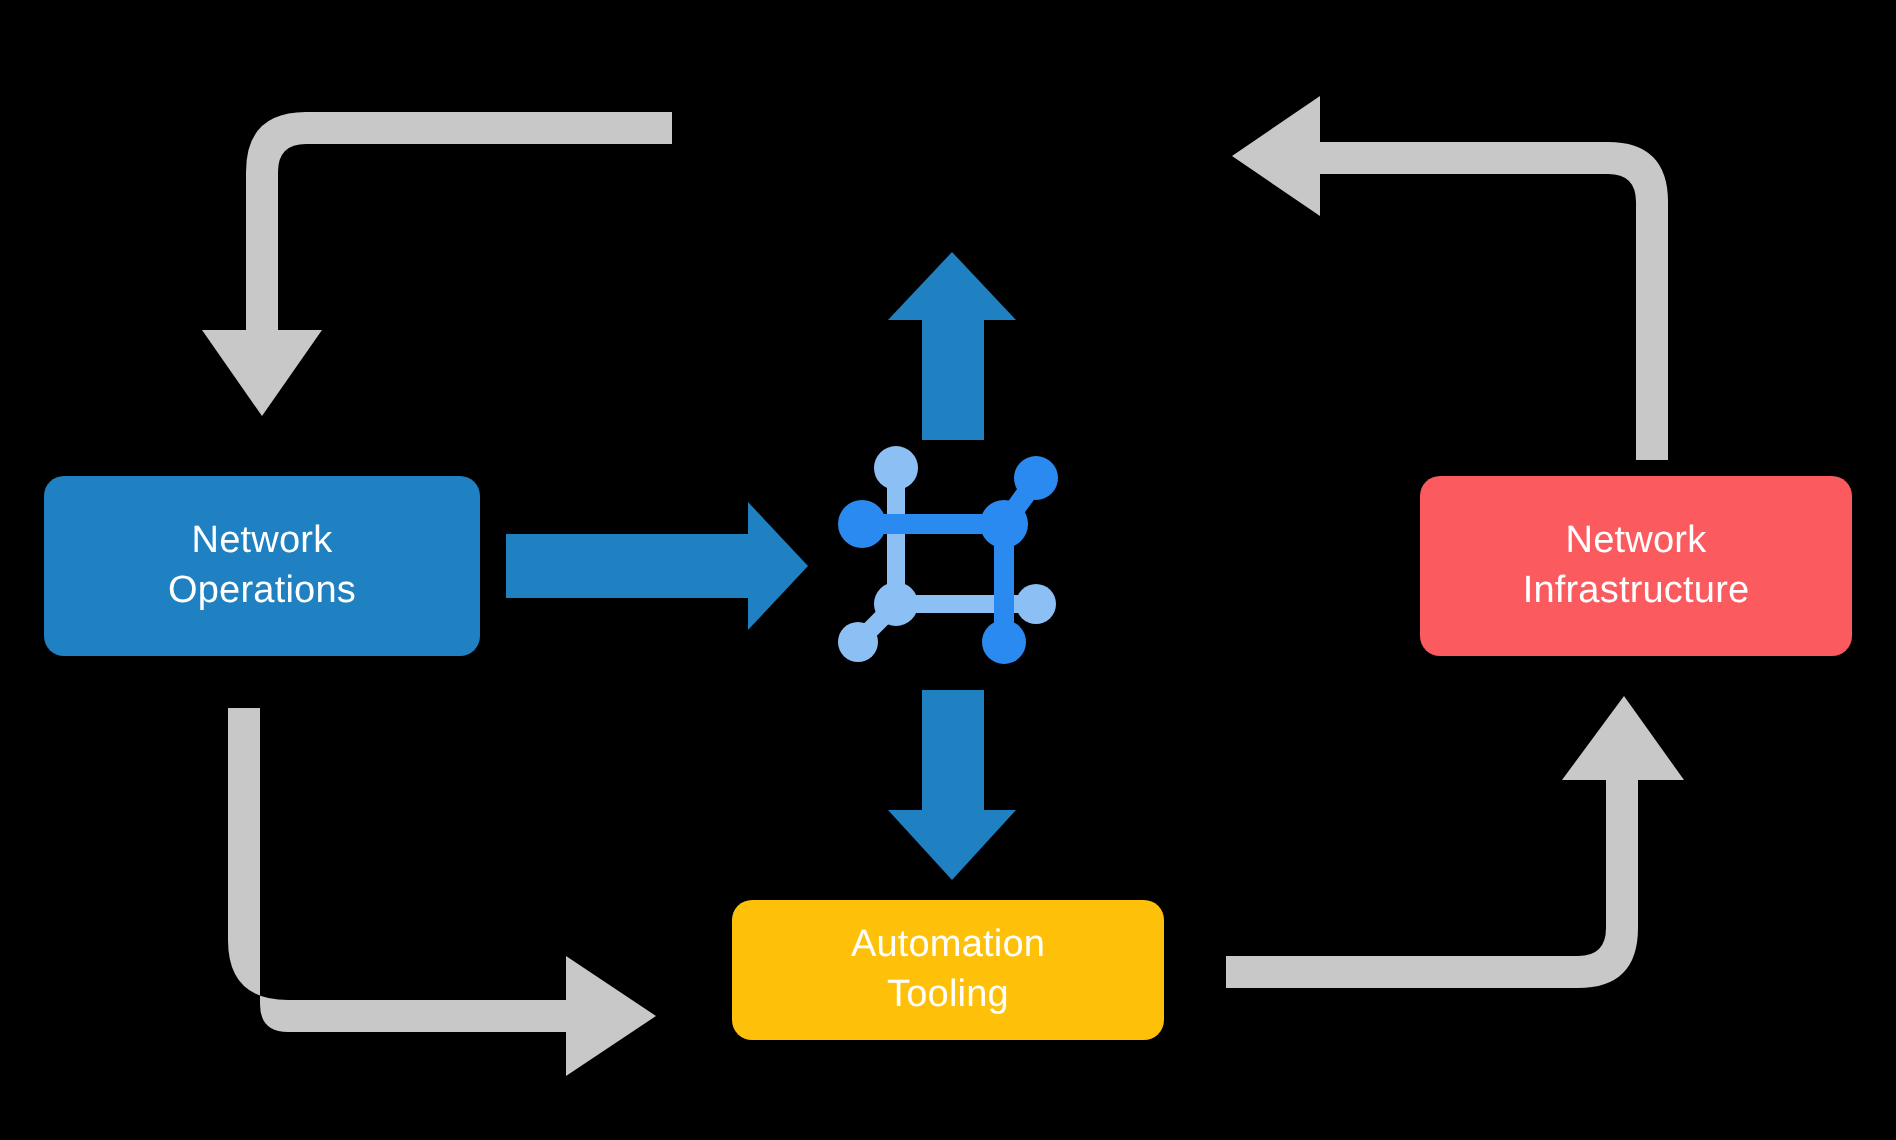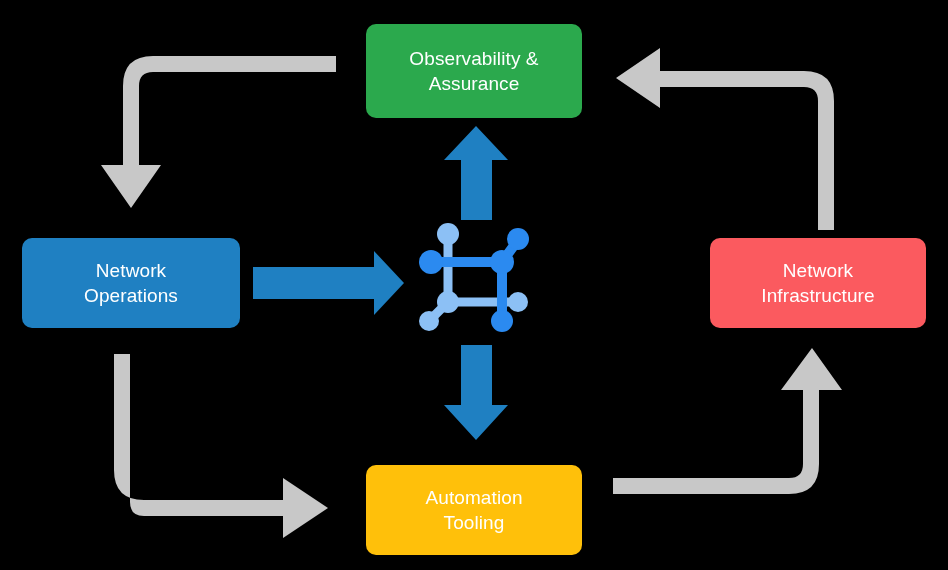--- a/index.html
+++ b/index.html
@@ -55,22 +55,21 @@
   #box-network-infrastructure {
     left: 710px;
     top: 238px;
     width: 216px;
     height: 90px;
   }
   #box-automation-tooling {
     left: 366px;
     top: 450px;
     width: 216px;
-    height: 90px;
-    margin-top: 15px;
+    height: 70px;
   }
   .box-label {
     display: block;
     white-space: pre-line;
   }
   #center-icon {
     position: absolute;
     left: 418px;
     top: 218px;
     width: 112px;
@@ -178,24 +177,20 @@
     <circle cx="30" cy="16" r="11" fill="#8CC0F5"></circle>
     <circle cx="30" cy="84" r="11" fill="#8CC0F5"></circle>
     <circle cx="11" cy="103" r="10" fill="#8CC0F5"></circle>
     <circle cx="100" cy="84" r="10" fill="#8CC0F5"></circle>
     <circle cx="13" cy="44" r="12" fill="#2B8AF0"></circle>
     <circle cx="84" cy="44" r="12" fill="#2B8AF0"></circle>
     <circle cx="100" cy="21" r="11" fill="#2B8AF0"></circle>
     <circle cx="84" cy="103" r="11" fill="#2B8AF0"></circle>
   </svg>
 
-  <div id="box-observability" class="node-box" style="background:#2BA94D;">
-    <span class="box-label">Observability &amp;
-Assurance</span>
-  </div>
 
   <div id="box-network-operations" class="node-box" style="background:#1F80C2;">
     <span class="box-label">Network
 Operations</span>
   </div>
 
   <div id="box-network-infrastructure" class="node-box" style="background:#FB5A5F;">
     <span class="box-label">Network
 Infrastructure</span>
   </div>

